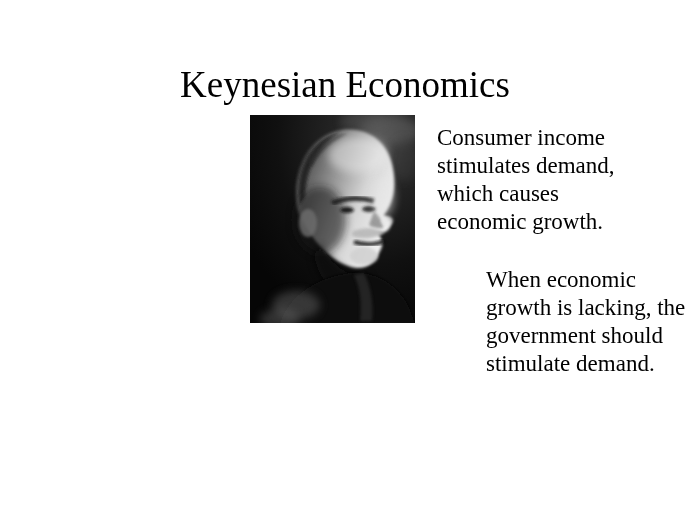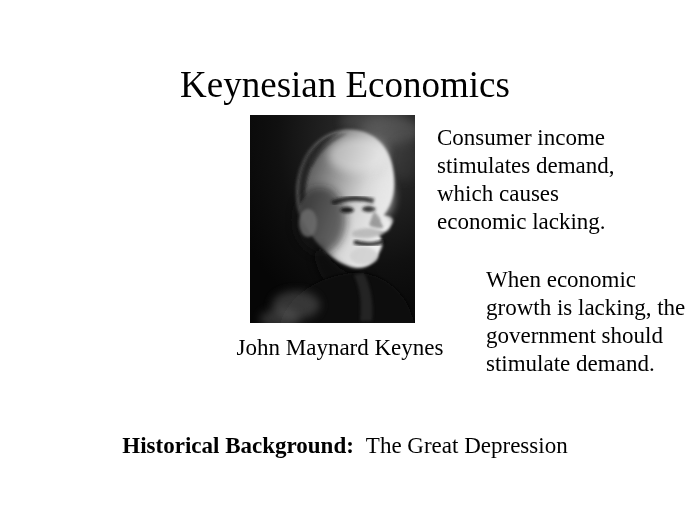--- a/index.html
+++ b/index.html
@@ -73,21 +73,21 @@
 
 <div class="slide">
 
   <div class="title">Keynesian Economics</div>
 
 
 
   <div class="bullet bullet-right-top">Consumer income
 stimulates demand,
 which causes
-economic lacking.</div>
+economic growth.</div>
 
   <div class="bullet bullet-right-bottom">When economic
 growth is lacking, the
 government should
 stimulate demand.</div>
 
   <div class="photo-frame">
     <svg width="165" height="208" viewBox="0 0 165 208" xmlns="http://www.w3.org/2000/svg" aria-hidden="true">
       <defs>
         <radialGradient id="bgGrad" cx="78%" cy="10%" r="95%">
@@ -152,19 +152,15 @@
       <path d="M 70,130 C 85,155 105,165 120,160 C 118,172 108,180 95,180 C 80,178 68,160 64,140 Z" fill="#0c0c0c" opacity="0.85" filter="url(#softer)"></path>
 
       <path d="M 30,208 C 40,178 70,162 100,158 C 125,156 145,168 158,190 L 165,208 Z" fill="#0a0a0a" filter="url(#soft)"></path>
       <path d="M 104,160 C 110,172 112,188 110,206 L 122,206 C 124,186 120,170 114,158 Z" fill="#3a3a3a" opacity="0.5" filter="url(#soft)"></path>
 
       <ellipse cx="46" cy="190" rx="24" ry="14" fill="#5a5a5a" opacity="0.55" filter="url(#softer)"></ellipse>
       <ellipse cx="30" cy="204" rx="20" ry="10" fill="#6f6f6f" opacity="0.4" filter="url(#softer)"></ellipse>
     </svg>
   </div>
 
-  <div class="photo-caption">John Maynard Keynes</div>
 
-  <div class="footer">
-    <span class="label">Historical Background:</span><span class="value">The Great Depression</span>
-  </div>
 
 </div>
 
 </body></html>

